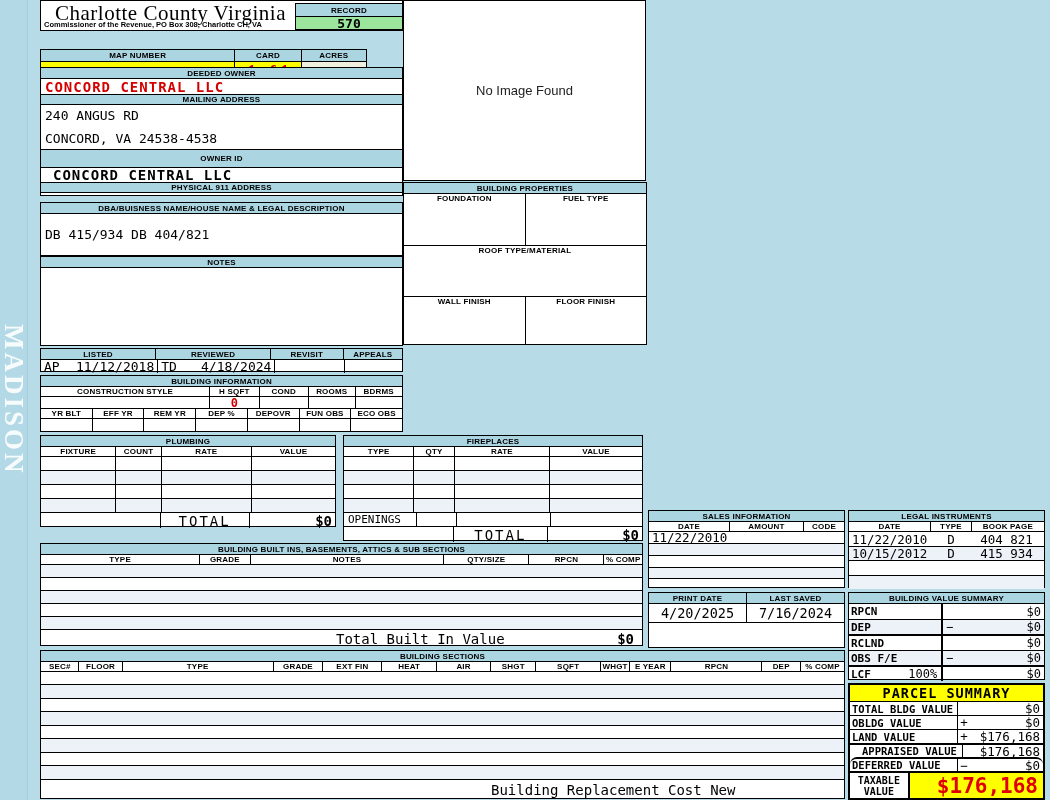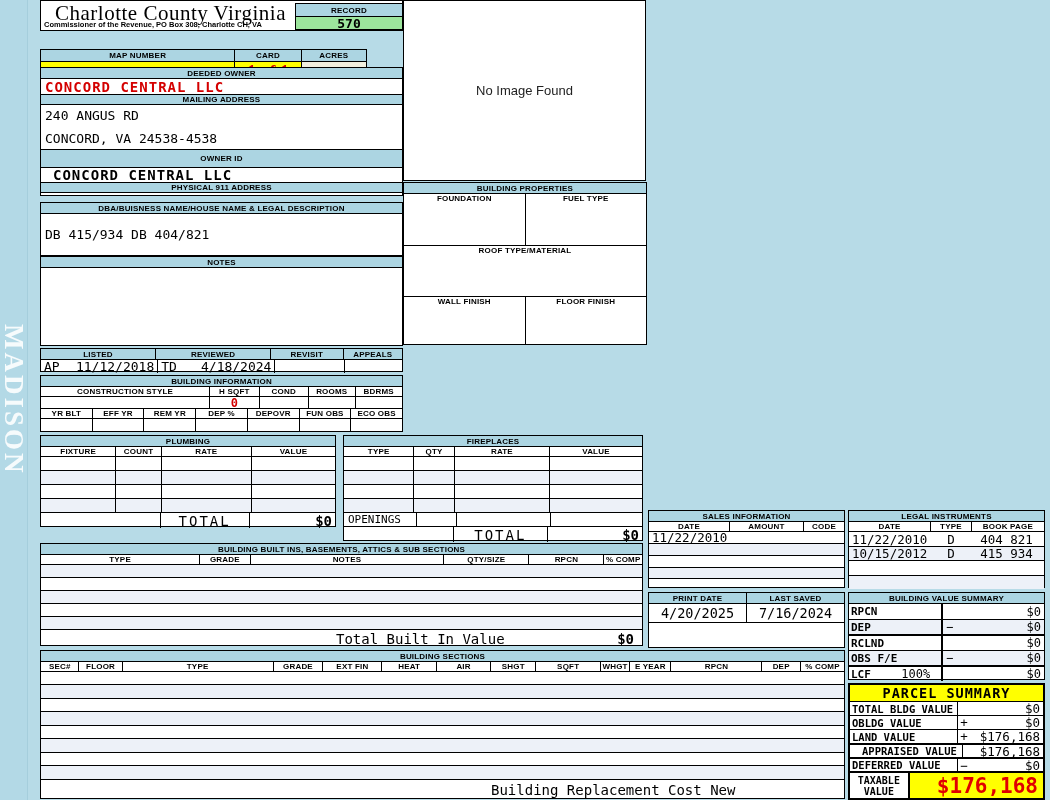--- a/index.html
+++ b/index.html
@@ -375,21 +375,21 @@
   <div class="tr mono alt" style="height:15px;">
     <div class="td" style="flex:92;padding-left:2px;font-size:11px;font-weight:bold;">OBS F/E</div>
     <div class="td" style="flex:103;border-left:2px solid #000;font-size:12px;">
       <span style="padding-left:3px;">−</span>
       <span style="margin-left:auto;padding-right:3px;">$0</span>
     </div>
   </div>
   <div class="tr mono" style="height:16px;border-top:2px solid #000;">
     <div class="td" style="flex:92;padding-left:2px;font-size:11px;font-weight:bold;">
       <span>LCF</span>
-      <span style="margin-left:auto;padding-right:11px;font-weight:normal;font-size:12px;">100%</span>
+      <span style="margin-left:auto;padding-right:4px;font-weight:normal;font-size:12px;">100%</span>
     </div>
     <div class="td" style="flex:103;border-left:2px solid #000;font-size:12px;">
       <span style="padding-left:3px;"></span>
       <span style="margin-left:auto;padding-right:3px;">$0</span>
     </div>
   </div>
 </div>
 
 <div class="tbl" style="left:848px;top:683px;width:197px;height:117px;border-width:2px;">
   <div class="tr yellowbg mono" style="height:16px;justify-content:center;align-items:center;font-size:13.5px;font-weight:bold;letter-spacing:1px;">PARCEL SUMMARY</div>
@@ -414,21 +414,21 @@
       <span style="margin-left:auto;padding-right:3px;">$176,168</span>
     </div>
   </div>
   <div class="tr mono" style="height:14px;border-top:2px solid #000;">
     <div class="td" style="flex:108;padding-left:12px;font-size:10.5px;font-weight:bold;">APPRAISED VALUE</div>
     <div class="td" style="flex:87;font-size:12.5px;">
       <span style="padding-left:2px;"></span>
       <span style="margin-left:auto;padding-right:3px;">$176,168</span>
     </div>
   </div>
-  <div class="tr mono" style="height:14px;border-top:2px solid #000;">
+  <div class="tr mono" style="height:14px;border-top:2px solid #000;border-radius:7px;">
     <div class="td" style="flex:108;padding-left:2px;font-size:10.5px;font-weight:bold;">DEFERRED VALUE</div>
     <div class="td" style="flex:87;font-size:12.5px;">
       <span style="padding-left:2px;">−</span>
       <span style="margin-left:auto;padding-right:3px;">$0</span>
     </div>
   </div>
   <div class="tr" style="flex:1 1 auto;border-top:2px solid #000;">
     <div class="td mono" style="flex:55;justify-content:center;text-align:center;font-size:10px;font-weight:bold;line-height:11px;padding:0 4px;">TAXABLE VALUE</div>
     <div class="td yellowbg mono" style="flex:142;border-left:2px solid #000;justify-content:flex-end;padding-right:5px;font-size:21px;font-weight:bold;color:#E00000;">$176,168</div>
   </div>

